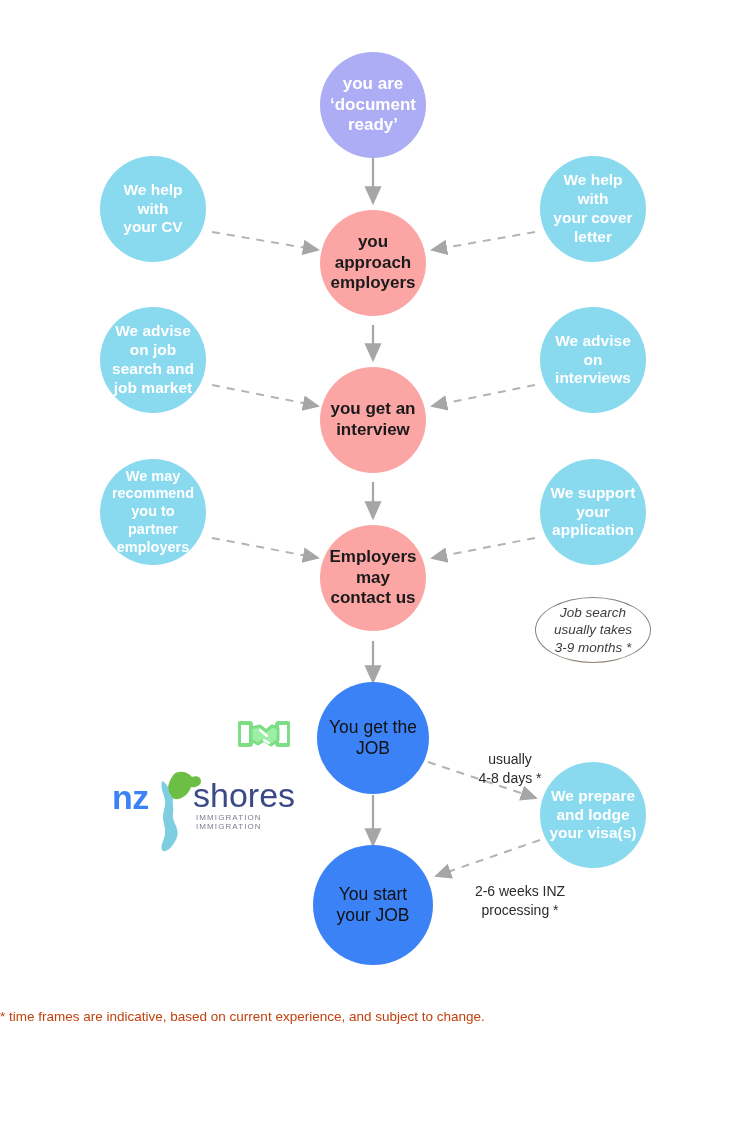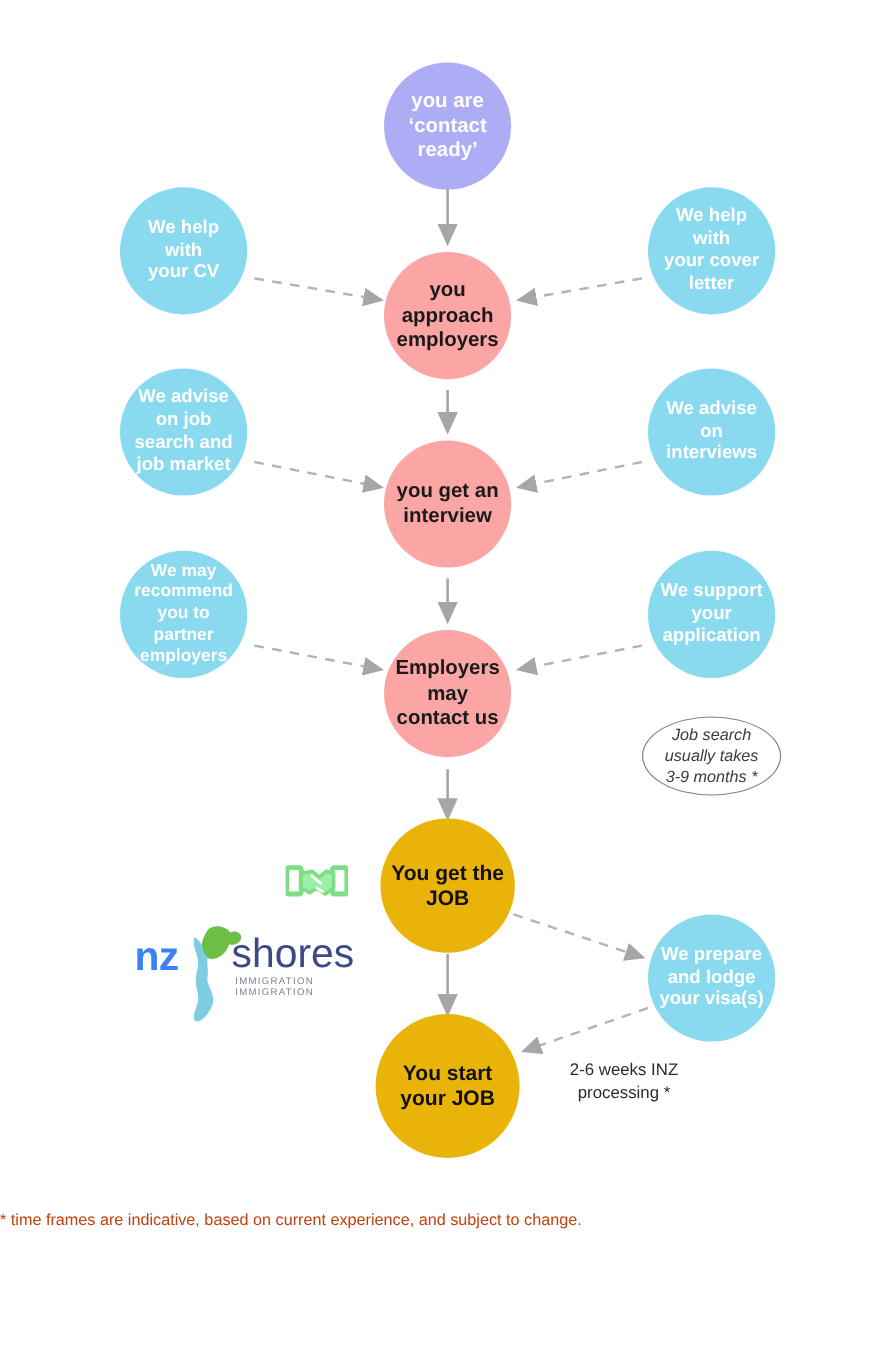--- a/index.html
+++ b/index.html
@@ -52,24 +52,24 @@
     font-size: 15.5px;
     font-weight: 700;
   }
   .n-peach {
     background: #fca5a5;
     color: #1a1a1a;
     font-size: 17px;
     font-weight: 700;
   }
   .n-green {
-    background: #eab308;
+    background: #3b82f6;
     color: #111111;
     font-size: 17.5px;
-    font-weight: 700;
+    font-weight: 400;
   }
   .callout-oval {
     position: absolute;
     border: 1px solid #8c8278;
     border-radius: 50%;
     display: flex;
     align-items: center;
     justify-content: center;
     text-align: center;
     color: #3c3c3c;
@@ -177,21 +177,21 @@
       <line x1="535" y1="385" x2="432" y2="406" marker-end="url(#arrowDash)"></line>
       <line x1="212" y1="538" x2="318" y2="558" marker-end="url(#arrowDash)"></line>
       <line x1="535" y1="538" x2="432" y2="558" marker-end="url(#arrowDash)"></line>
       <line x1="428" y1="762" x2="536" y2="798" marker-end="url(#arrowDash)"></line>
       <line x1="540" y1="840" x2="436" y2="876" marker-end="url(#arrowDash)"></line>
     </g>
   </svg>
 
   <div class="node n-purple" style="left:320px; top:52px; width:106px; height:106px;">
     <span class="node-label">you are
-‘contact
+‘document
 ready’</span>
   </div>
 
   <div class="node n-blue" style="left:100px; top:156px; width:106px; height:106px;">
     <span class="node-label">We help with
 your CV</span>
   </div>
 
   <div class="node n-peach" style="left:320px; top:210px; width:106px; height:106px;">
     <span class="node-label">you
@@ -258,20 +258,24 @@
     <span class="node-label">You start
 your JOB</span>
   </div>
 
   <div class="callout-oval" style="left:535px; top:597px; width:116px; height:66px;font-style:italic;">
     <span>Job search
 usually takes
 3-9 months *</span>
   </div>
 
+  <div class="edge-label" style="left:455px; top:731px; width:110px;">
+    <span>usually
+4-8 days *</span>
+  </div>
 
   <div class="edge-label" style="left:455px; top:863px; width:130px;">
     <span>2-6 weeks INZ
 processing *</span>
   </div>
 
   <div class="handshake">
     <svg viewBox="0 0 52 36" width="52" height="36" xmlns="http://www.w3.org/2000/svg">
       <rect x="1" y="5" width="12" height="22" rx="1.5" fill="none" stroke="#7ede86" stroke-width="4"></rect>
       <rect x="39" y="5" width="12" height="22" rx="1.5" fill="none" stroke="#7ede86" stroke-width="4"></rect>

